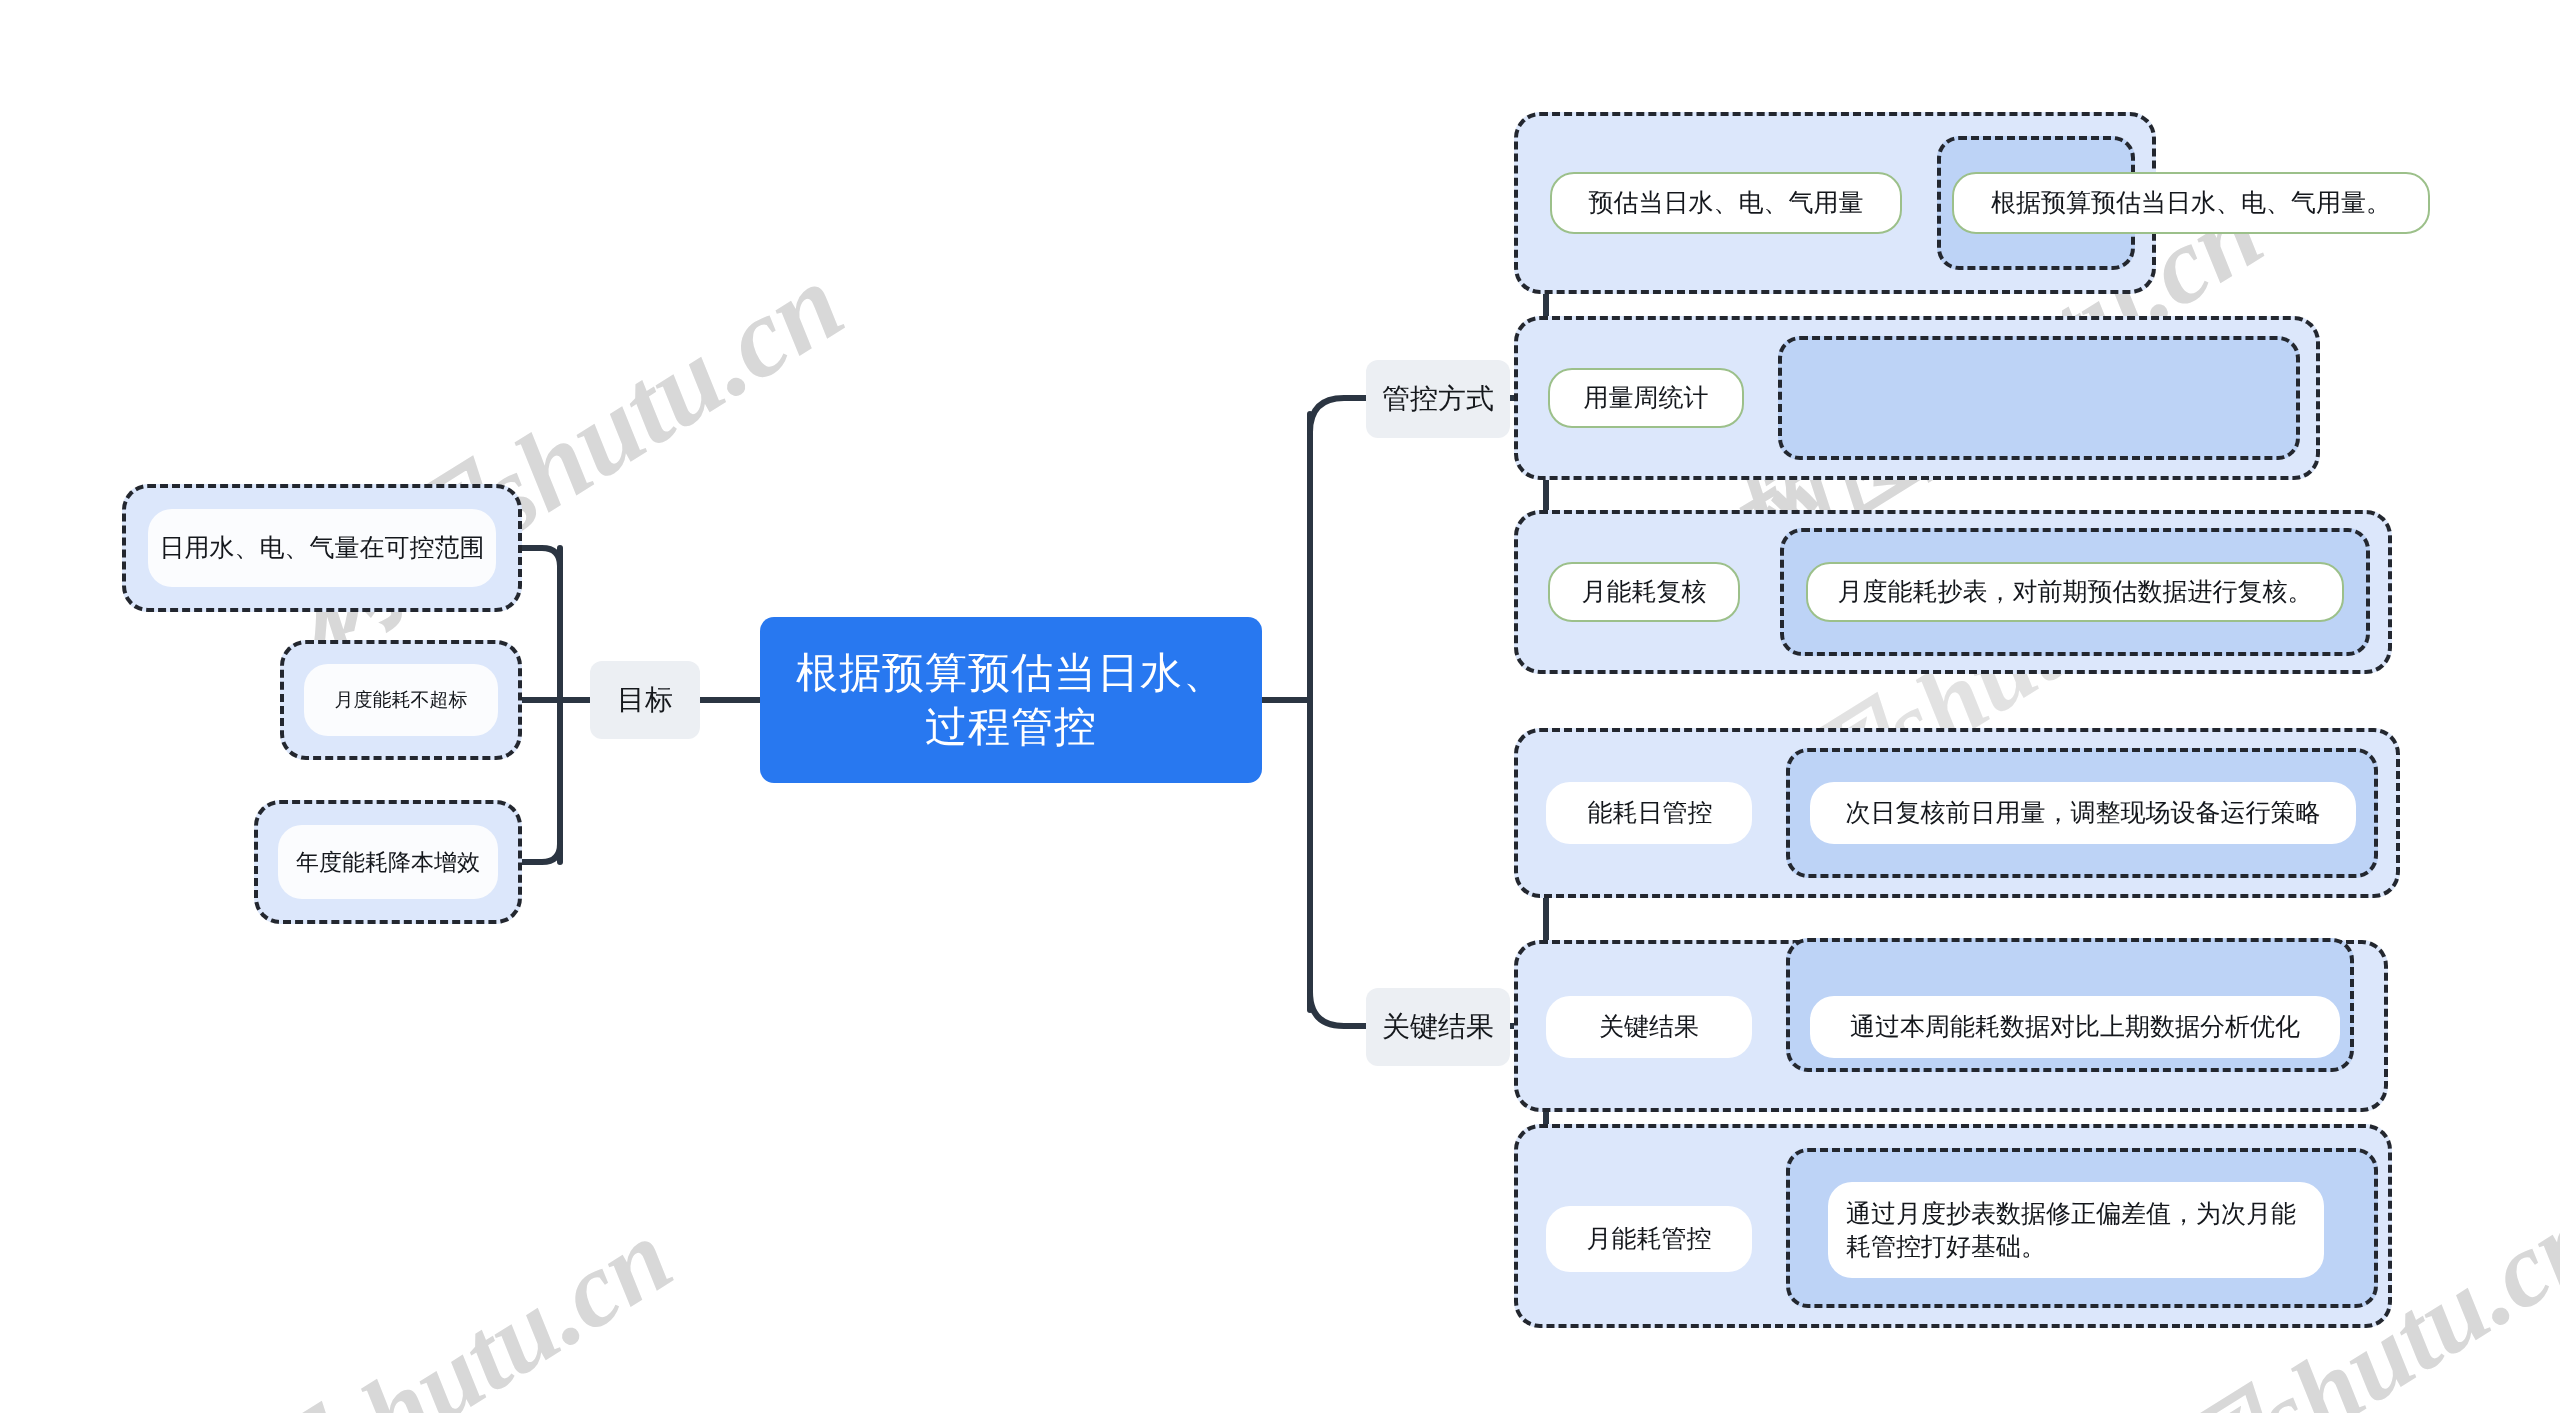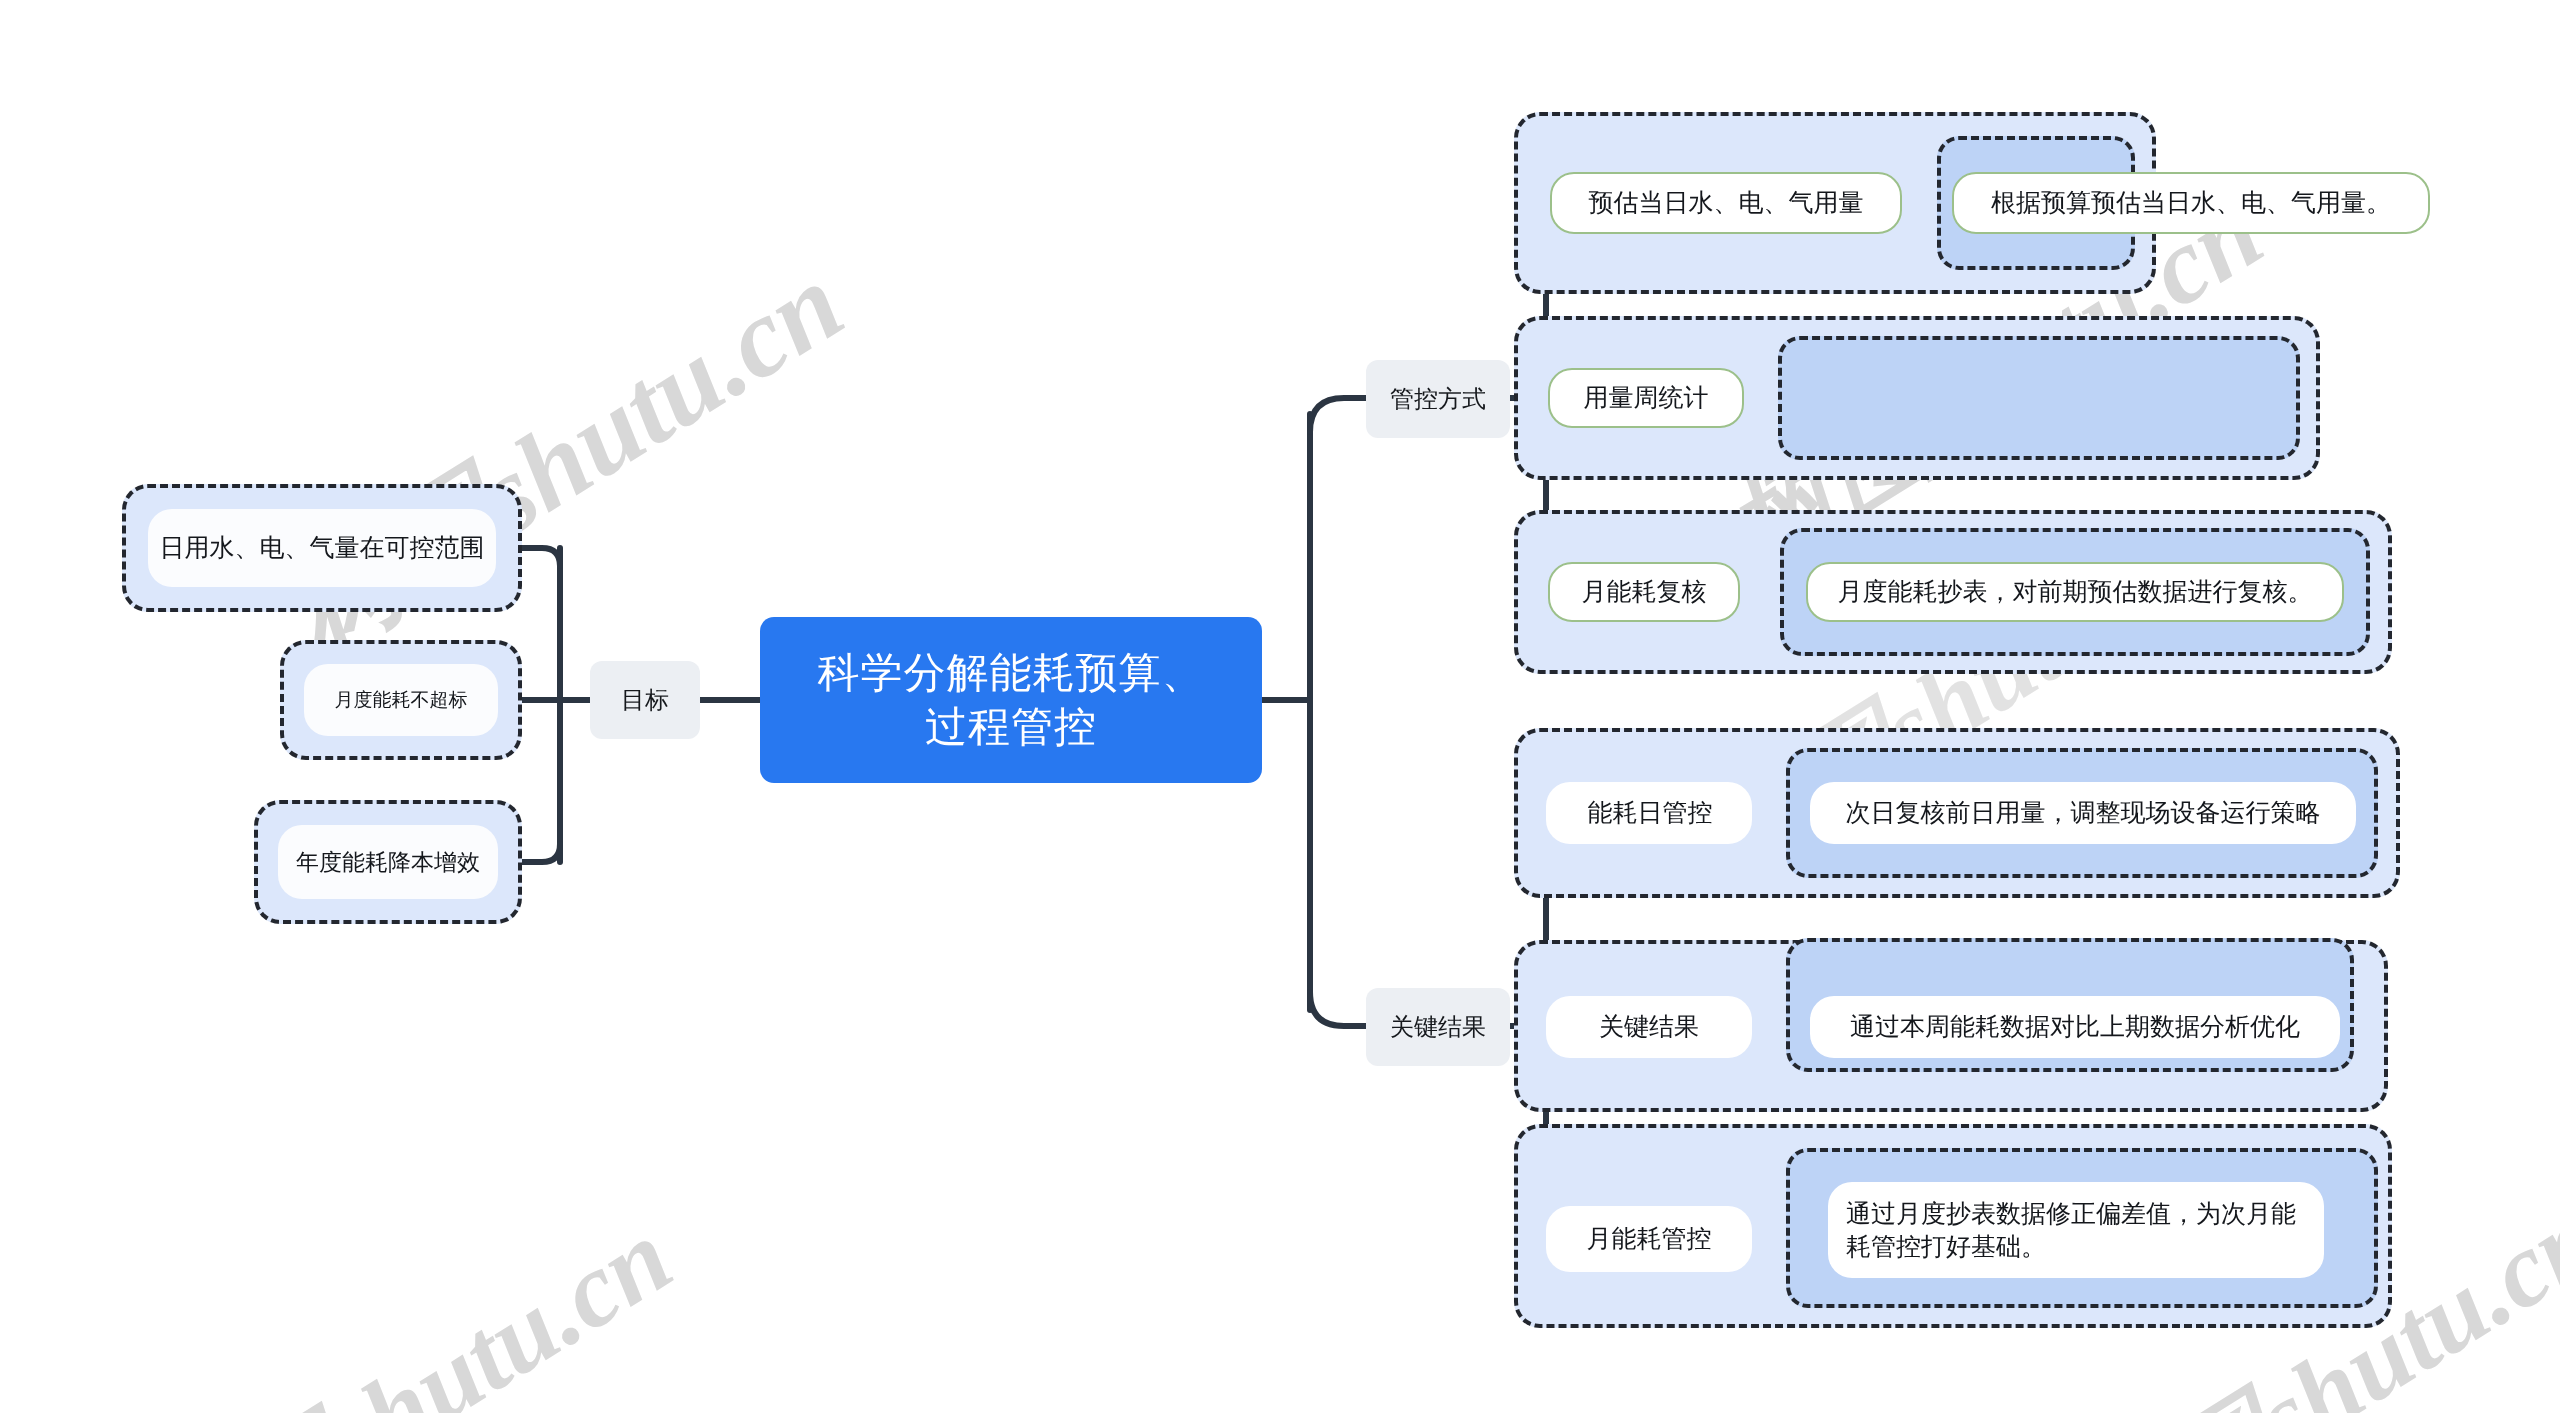--- a/index.html
+++ b/index.html
@@ -61,21 +61,21 @@
   }
 
   
   .pill-node {
     background: #eceff3;
     border-radius: 12px;
     display: flex;
     align-items: center;
     justify-content: center;
     color: #15181c;
-    font-size: 24px;
+    font-size: 28px;
     white-space: nowrap;
     padding: 0 16px;
   }
 
   
   .capsule {
     position: absolute;
     border: 4px dashed #23272f;
     border-radius: 26px;
     background: #dce7fb;
@@ -162,21 +162,21 @@
       <path d="M 1742,398 L 1820,398"></path>
       <path d="M 1768,592 L 1846,592"></path>
       <path d="M 1788,812 L 1866,812"></path>
       <path d="M 1792,1026 L 1870,1026"></path>
       <path d="M 1792,1238 L 1870,1238"></path>
     </g>
   </svg>
 
   <div class="node root-node" style="left:760px; top:617px; width:502px; height:166px;">
     <span style="display:block;">
-      <span>科学分解能耗预算、</span><br>
+      <span>根据预算预估当日水、</span><br>
       <span>过程管控</span>
     </span>
   </div>
 
   <div class="node pill-node" style="left:590px; top:661px; width:110px; height:78px;">
     <span>目标</span>
   </div>
 
   <div class="capsule" style="left:122px; top:484px; width:400px; height:128px;">
   </div>

